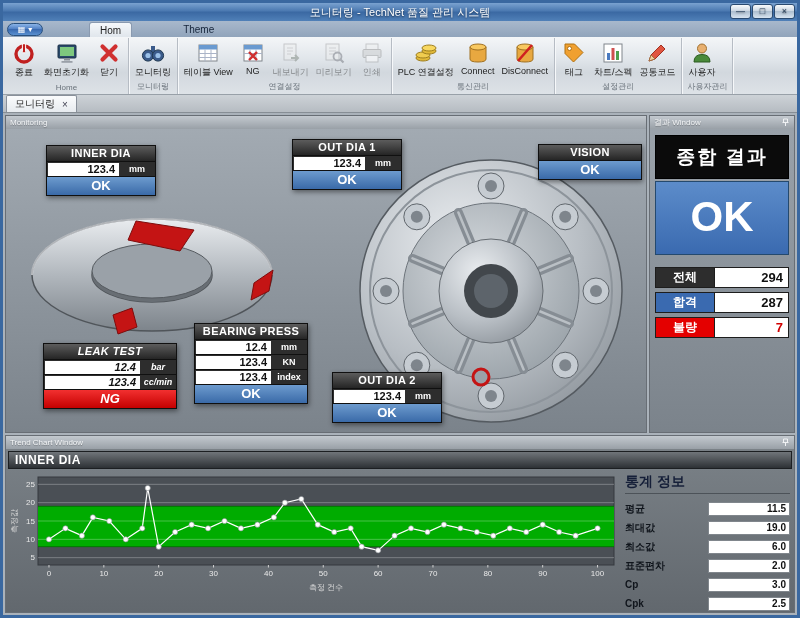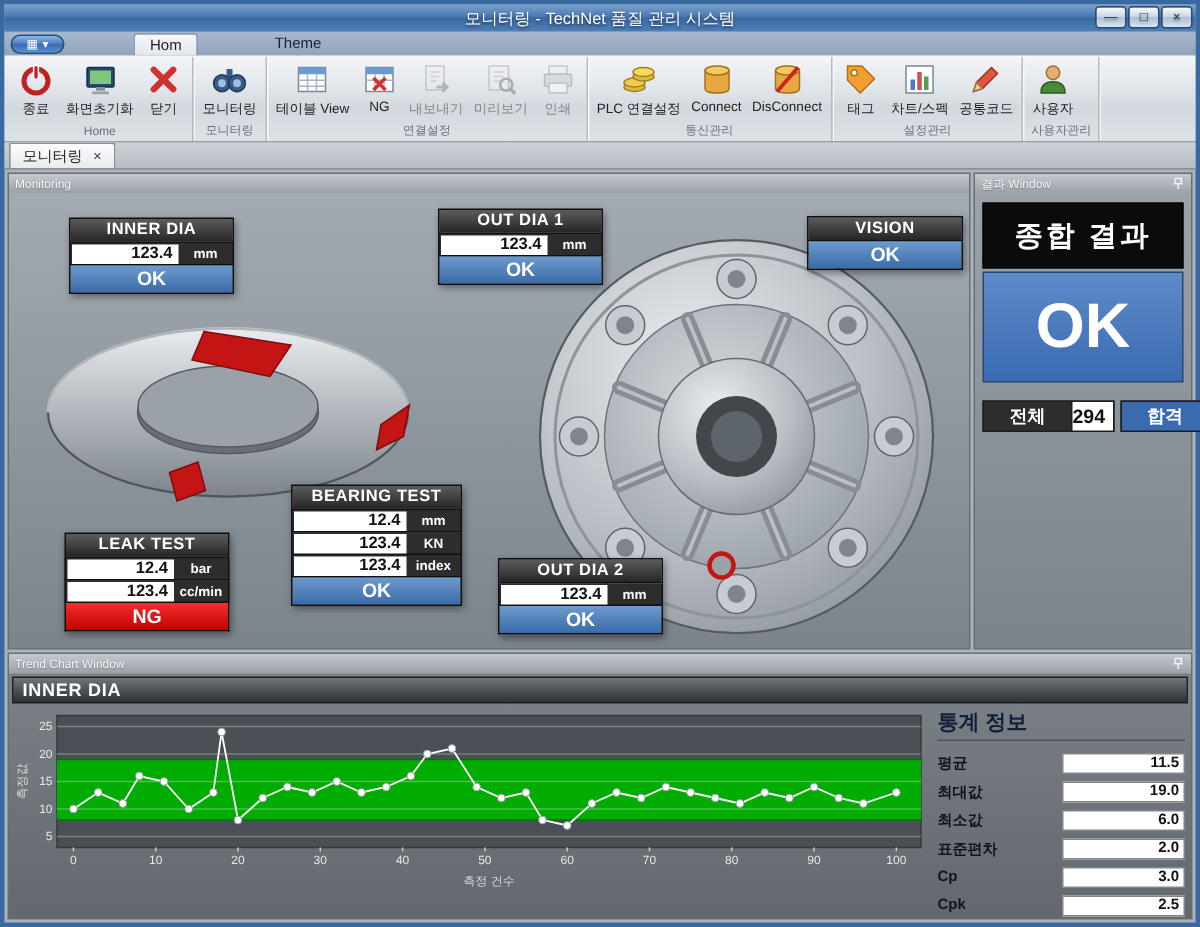--- a/index.html
+++ b/index.html
@@ -52,21 +52,21 @@
   .g-row{height:15px;background:#2d2d2d;border:1px solid #101010;border-top:none;display:flex;align-items:center;}
   .g-val{flex:1;background:#fff;height:13px;margin-left:1px;font-size:11px;font-weight:bold;color:#111;text-align:right;padding:0 4px;line-height:13px;}
   .g-unit{width:36px;color:#fff;font-size:9px;font-weight:bold;text-align:center;}
   .g-status{height:19px;border:1px solid #101010;border-top:none;color:#fff;font-weight:bold;font-size:13px;text-align:center;line-height:17px;}
   .g-status.ok{background:linear-gradient(#6d9bce,#3a6aa8);}
   .g-status.ng{background:linear-gradient(#f23030,#c40000);}
 
   
   .overall-title{background:#0b0b0b;color:#fff;font-size:19px;font-weight:bold;text-align:center;padding:8px 0;border:1px solid #000;letter-spacing:2px;}
   .overall-ok{margin-top:2px;background:linear-gradient(#5c8cca,#3a6ab0);border:1px solid #24496e;color:#fff;font-size:42px;font-weight:bold;text-align:center;padding:11px 0 13px;}
-  #result-rows{margin-top:12px;display:flex;flex-direction:row;gap:4px;}
+  #result-rows{margin-top:12px;display:flex;flex-direction:column;gap:4px;}
   .rrow{display:flex;height:21px;border:1px solid #1d1d1d;background:#1d1d1d;}
   .rlab{width:58px;color:#fff;font-size:12px;font-weight:bold;display:flex;align-items:center;justify-content:center;}
   .rval{flex:1;margin-left:1px;background:#fff;color:#111;font-size:13px;font-weight:bold;display:flex;align-items:center;justify-content:flex-end;padding-right:5px;text-align:right;}
 
   
   .trend-panel{height:178px;flex:0 0 178px;margin:0 2px 2px;border:1px solid #686e75;display:flex;flex-direction:column;}
   .trend-content{flex:1;background:linear-gradient(#7a8187,#62686e);position:relative;}
   .trend-header{height:18px;margin:2px 2px 0;background:linear-gradient(#70757a,#2d3135);border:1px solid #1c1f22;color:#fff;font-weight:bold;font-size:12px;line-height:16px;padding-left:6px;letter-spacing:.5px;}
   #trend-chart{position:absolute;left:2px;top:22px;}
   .trend-stats{position:absolute;right:4px;top:24px;width:165px;}
@@ -400,36 +400,36 @@
               <span class="g-val">123.4</span>
               <span class="g-unit">mm</span>
             </div>
             <div class="g-status ok">OK</div>
           </div>
           <div class="gauge" style="left: 532px; top: 15px; width: 104px;">
             <div class="g-title">VISION</div>
             <div class="g-status ok">OK</div>
           </div>
           <div class="gauge" style="left: 188px; top: 194px; width: 114px;">
-            <div class="g-title">BEARING TEST</div>
+            <div class="g-title">BEARING PRESS</div>
             <div class="g-row">
               <span class="g-val">12.4</span>
               <span class="g-unit">mm</span>
             </div>
             <div class="g-row">
               <span class="g-val">123.4</span>
               <span class="g-unit">KN</span>
             </div>
             <div class="g-row">
               <span class="g-val">123.4</span>
               <span class="g-unit">index</span>
             </div>
             <div class="g-status ok">OK</div>
           </div>
-          <div class="gauge" style="left: 37px; top: 226px; width: 110px;">
+          <div class="gauge" style="left: 37px; top: 214px; width: 134px; font-style: italic;">
             <div class="g-title">LEAK TEST</div>
             <div class="g-row">
               <span class="g-val">12.4</span>
               <span class="g-unit">bar</span>
             </div>
             <div class="g-row">
               <span class="g-val">123.4</span>
               <span class="g-unit">cc/min</span>
             </div>
             <div class="g-status ng">NG</div>

